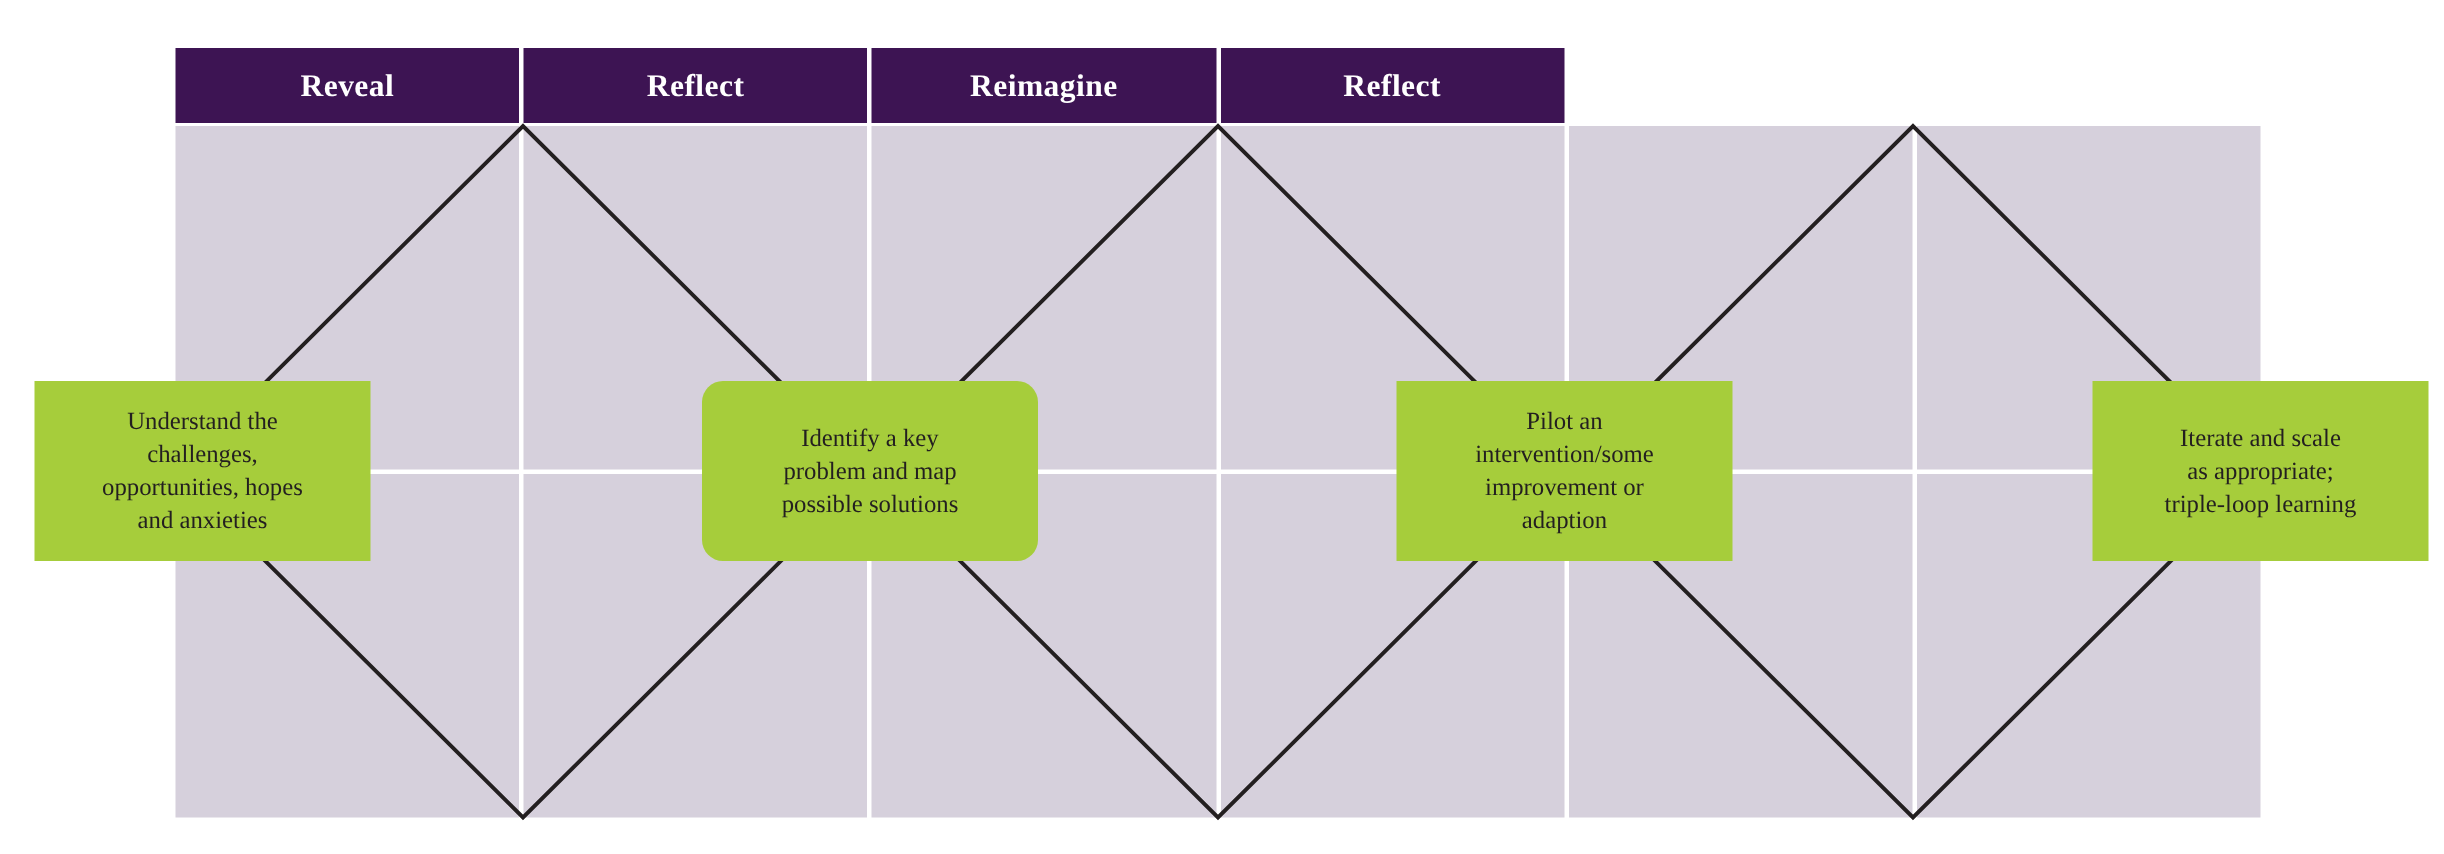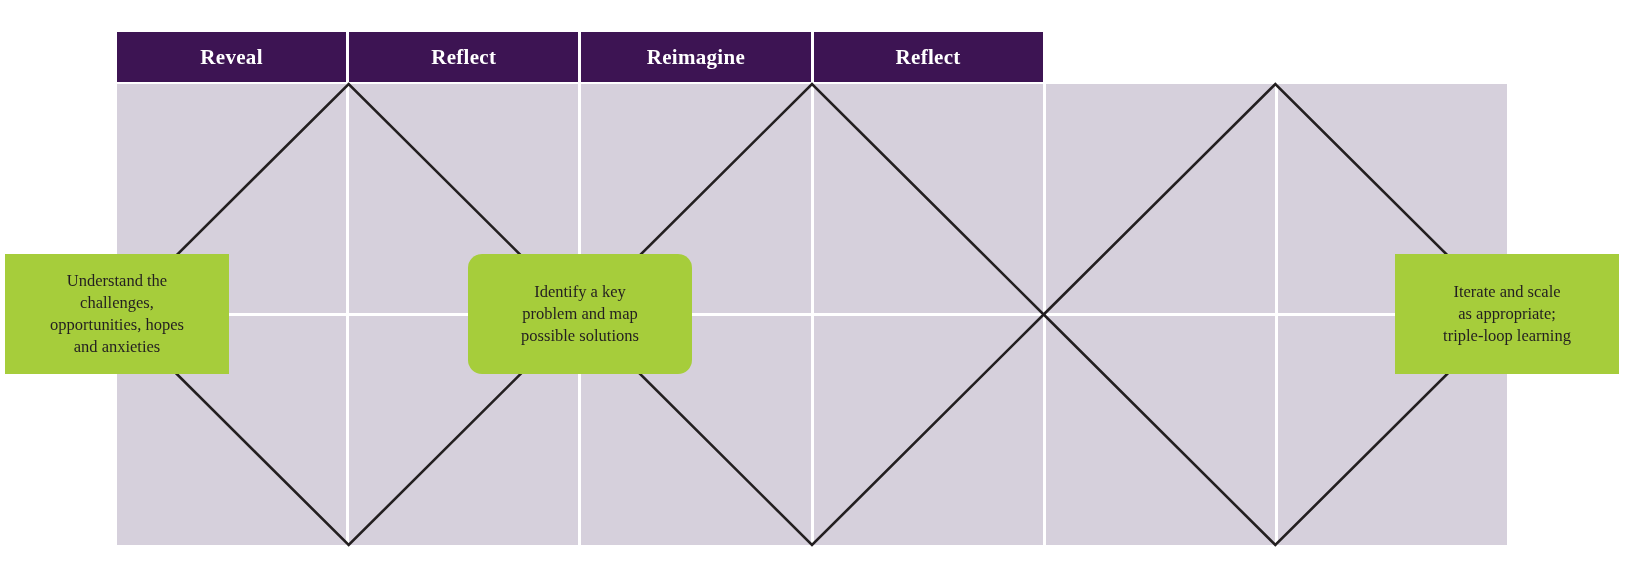--- a/index.html
+++ b/index.html
@@ -78,21 +78,21 @@
     color: var(--note-text);
     display: flex;
     align-items: center;
     justify-content: center;
     text-align: center;
     font-size: 16.5px;
     line-height: 22px;
     white-space: pre-line;
     padding: 4px 6px;
   }
-  .note-1 { left: 5px; }
+  .note-1 { left: 23px; }
   .note-2 { left: 468px; border-radius: 14px; }
   .note-3 { left: 931px; }
   .note-4 { left: 1395px; }
 </style>
 </head>
 <body>
 
 <div class="canvas">
 
   <div class="table">
@@ -125,17 +125,21 @@
     <path d="M 926.67 230.5 L 1158.33 0 L 1390 230.5 L 1158.33 461 Z"></path>
   </svg>
 
   <div class="note note-1">Understand the
 challenges,
 opportunities, hopes
 and anxieties</div>
   <div class="note note-2">Identify a key
 problem and map
 possible solutions</div>
+  <div class="note note-3">Pilot an
+intervention/some
+improvement or
+adaption</div>
   <div class="note note-4">Iterate and scale
 as appropriate;
 triple-loop learning</div>
 
 </div>
 
 </body></html>

